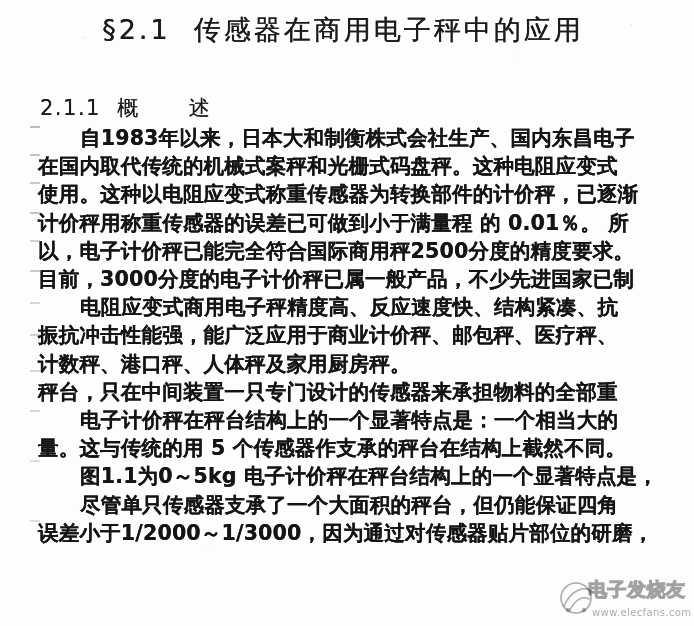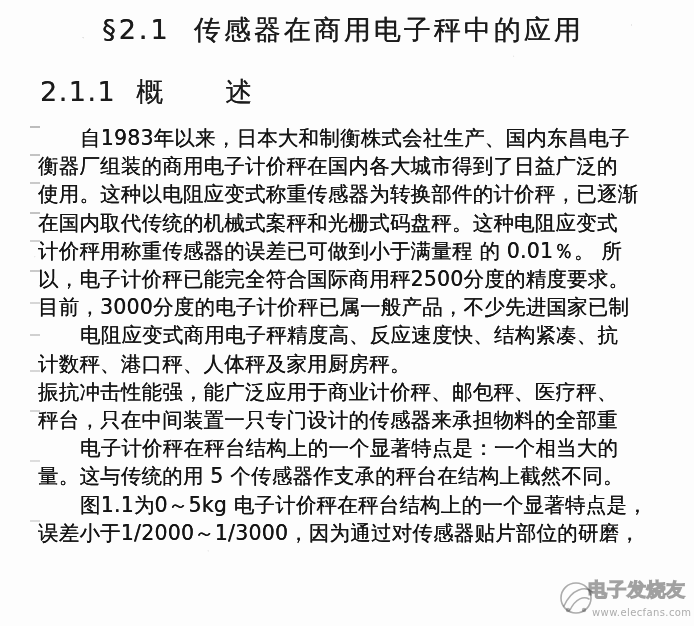--- a/index.html
+++ b/index.html
@@ -84,22 +84,22 @@
     color: #1b1b1b;
     white-space: pre;
     font-family: "DejaVu Sans", "Liberation Sans", sans-serif;
     text-shadow: 0 0 .6px rgba(0,0,0,.75), .4px .3px .5px rgba(0,0,0,.35);
   }
 
   
   .section-heading {
     position: absolute;
     left: 40px;
-    top: 78px;
-    font-size: 27px;
+    top: 94px;
+    font-size: 21px;
     line-height: 28px;
     letter-spacing: 1.5px;
     color: #1b1b1b;
     white-space: pre;
     text-shadow: 0 0 .5px rgba(0,0,0,.7);
   }
 
   
   .body-text {
     position: absolute;
@@ -108,21 +108,21 @@
     width: 632px;
   }
 
   .para-line {
     font-size: 20.5px;
     line-height: 28.2px;
     letter-spacing: .2px;
     color: #141414;
     white-space: pre;
     text-shadow: 0 0 .55px rgba(0,0,0,.8), .35px .25px .45px rgba(0,0,0,.3);
-    font-weight: 400;
+    font-weight: 700;
   }
   .para-line.indent { text-indent: 42px; }
 
   
   .watermark {
     position: absolute;
     left: 556px;
     top: 566px;
     width: 150px;
     height: 62px;
@@ -164,45 +164,45 @@
 <div class="page">
 
   <div class="chapter-title">§2.1  传感器在商用电子秤中的应用</div>
 
   <div class="section-heading">2.1.1  概      述</div>
 
   <div class="body-text">
 
     <div>
       <div class="para-line indent">自1983年以来，日本大和制衡株式会社生产、国内东昌电子</div>
-      <div class="para-line">衡器厂组装的商用电子计价秤在国内各大城市得到了日益广泛的</div>
+      <div class="para-line">在国内取代传统的机械式案秤和光栅式码盘秤。这种电阻应变式</div>
       <div class="para-line">使用。这种以电阻应变式称重传感器为转换部件的计价秤，已逐渐</div>
-      <div class="para-line">在国内取代传统的机械式案秤和光栅式码盘秤。这种电阻应变式</div>
       <div class="para-line">计价秤用称重传感器的误差已可做到小于满量程 的 0.01％。 所</div>
       <div class="para-line">以，电子计价秤已能完全符合国际商用秤2500分度的精度要求。</div>
       <div class="para-line">目前，3000分度的电子计价秤已属一般产品，不少先进国家已制</div>
     </div>
 
     <div>
       <div class="para-line indent">电阻应变式商用电子秤精度高、反应速度快、结构紧凑、抗</div>
+      <div class="para-line">振抗冲击性能强，能广泛应用于商业计价秤、邮包秤、医疗秤、</div>
       <div class="para-line">计数秤、港口秤、人体秤及家用厨房秤。</div>
-      <div class="para-line">振抗冲击性能强，能广泛应用于商业计价秤、邮包秤、医疗秤、</div>
     </div>
 
     <div>
       <div class="para-line">秤台，只在中间装置一只专门设计的传感器来承担物料的全部重</div>
       <div class="para-line indent">电子计价秤在秤台结构上的一个显著特点是：一个相当大的</div>
       <div class="para-line">量。这与传统的用 5 个传感器作支承的秤台在结构上截然不同。</div>
     </div>
 
     <div>
       <div class="para-line indent">图1.1为0～5kg 电子计价秤在秤台结构上的一个显著特点是，</div>
     </div>
 
     <div>
+      <div class="para-line indent">尽管单只传感器支承了一个大面积的秤台，但仍能保证四角</div>
       <div class="para-line">误差小于1/2000～1/3000，因为通过对传感器贴片部位的研磨，</div>
     </div>
 
   </div>
 
   <div class="gutter-specks"></div>
   <div class="grain"></div>
 
   <div class="watermark">
     <svg width="150" height="62" viewBox="0 0 150 62" xmlns="http://www.w3.org/2000/svg">

